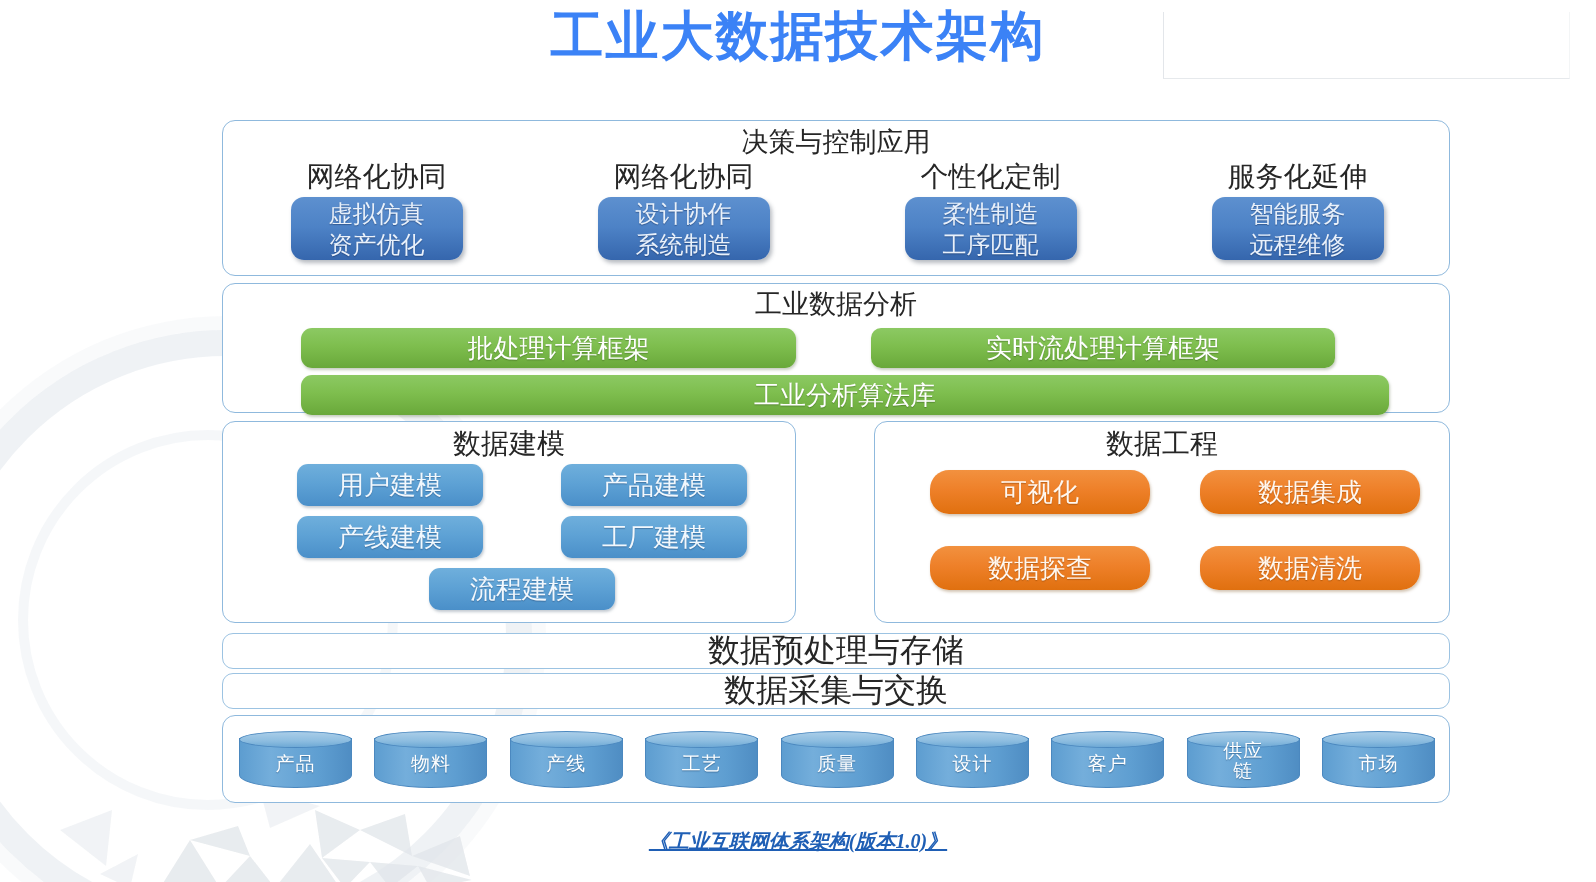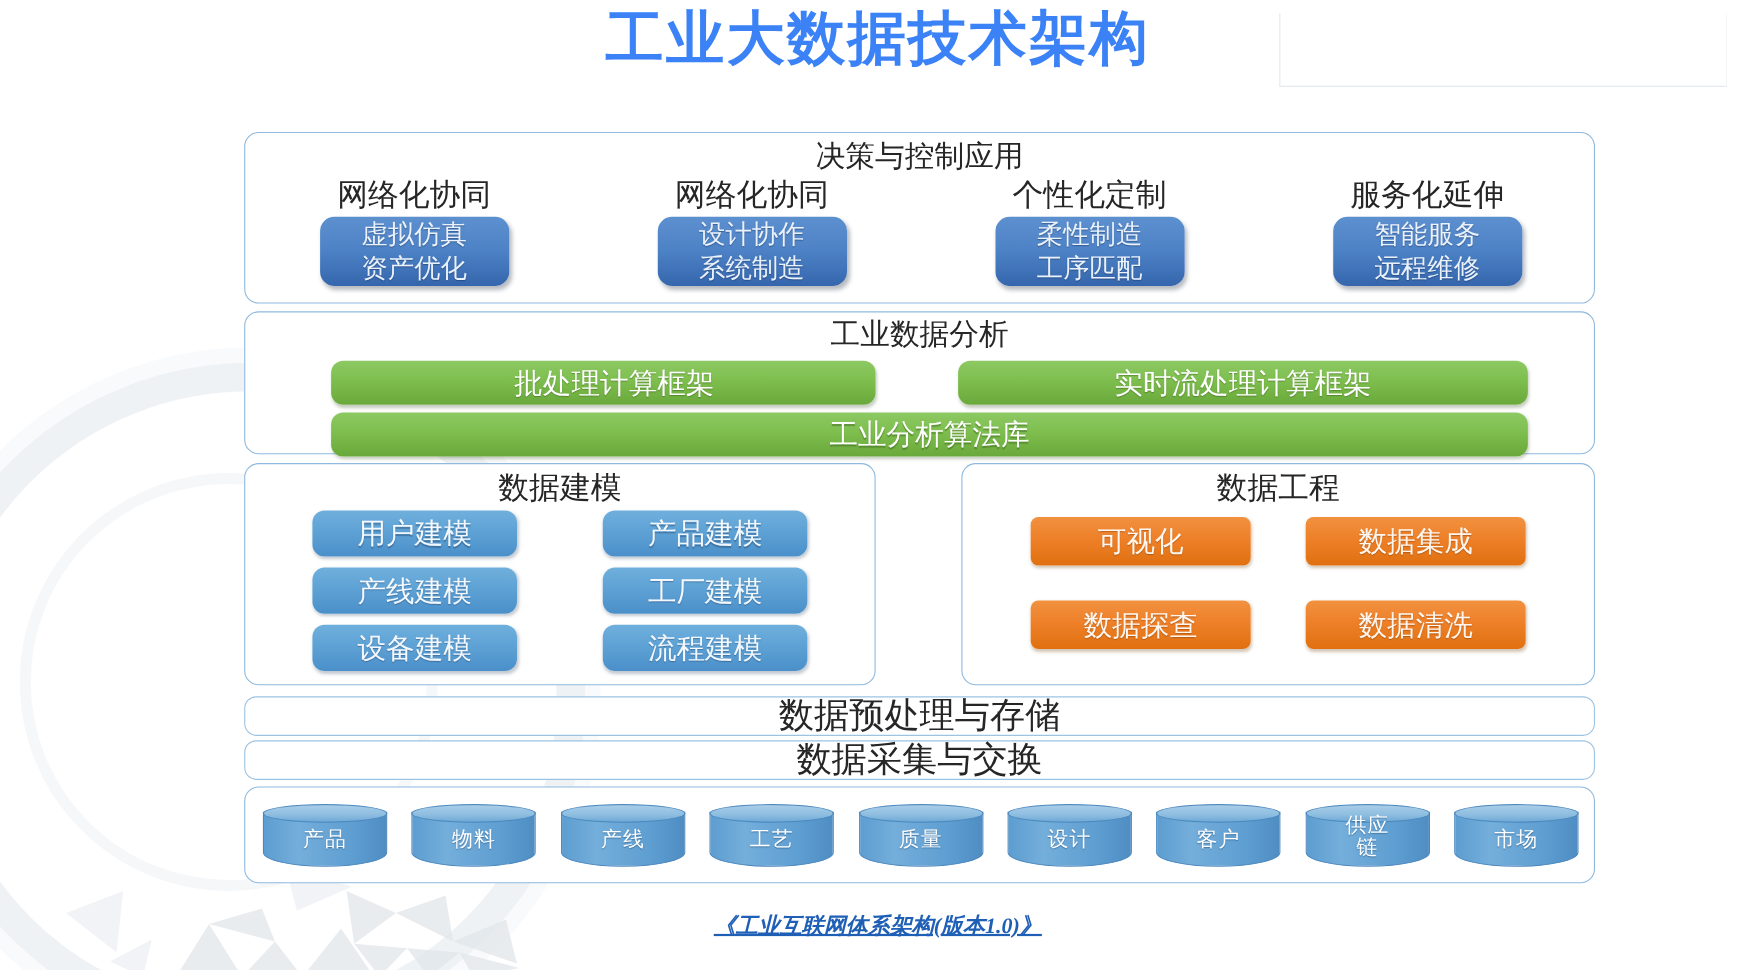--- a/index.html
+++ b/index.html
@@ -99,43 +99,43 @@
     border-radius:11px;
     background:linear-gradient(to bottom,#8cc963 0%,#7ebe4e 45%,#69a83a 100%);
     box-shadow:1px 2px 3px rgba(90,110,70,.35);
     color:#ffffff;
     font-size:26px;
     display:flex;align-items:center;justify-content:center;
     text-shadow:0 1px 1px rgba(40,70,20,.4);
     white-space:nowrap;
   }
   #bar-batch{left:78px;top:44px;width:475px;height:40px;padding-left:20px;}
-  #bar-stream{left:648px;top:44px;width:518px;height:40px;}
+  #bar-stream{left:648px;top:44px;width:464px;height:40px;border-radius:10px;}
   #bar-algolib{left:78px;top:91px;width:1088px;height:40px;}
 
   
   #layer-modeling{left:222px;top:421px;width:574px;height:202px;}
   #layer-engineering{left:874px;top:421px;width:576px;height:202px;}
   #layer-modeling .col-title,#layer-engineering .col-title{margin-top:6px;}
 
-  .chip-grid{position:absolute;left:0;top:42px;width:100%;}
+  .chip-grid{position:absolute;left:13px;top:42px;width:100%;}
   .chip-row{display:flex;justify-content:center;gap:78px;margin-bottom:10px;}
   .blue-chip{
     width:186px;height:42px;border-radius:11px;
     background:linear-gradient(to bottom,#6fafdc 0%,#5ea2d5 45%,#4a8fc9 100%);
     box-shadow:1px 2px 3px rgba(80,100,120,.35);
     color:#f2f8fd;font-size:26px;
     display:flex;align-items:center;justify-content:center;
     text-shadow:0 1px 1px rgba(30,60,100,.42);
     white-space:nowrap;
   }
   #layer-engineering .chip-grid{top:48px;}
   #layer-engineering .chip-row{gap:50px;margin-bottom:32px;}
   .orange-chip{
-    width:200px;height:44px;border-radius:7px;
+    width:220px;height:44px;border-radius:19px;
     background:linear-gradient(to bottom,#f2913f 0%,#ee8029 45%,#e0700f 100%);
     box-shadow:1px 2px 3px rgba(130,90,40,.35);
     color:#fff7ef;font-size:26px;
     display:flex;align-items:center;justify-content:center;
     text-shadow:0 1px 1px rgba(120,55,0,.45);
     white-space:nowrap;
   }
 
   
   .band{
@@ -273,21 +273,20 @@
   <div class="chip-grid">
     <div class="chip-row">
       <div class="blue-chip">用户建模</div>
       <div class="blue-chip">产品建模</div>
     </div>
     <div class="chip-row">
       <div class="blue-chip">产线建模</div>
       <div class="blue-chip">工厂建模</div>
     </div>
     <div class="chip-row">
-      <div class="blue-chip">设备建模</div>
       <div class="blue-chip">流程建模</div>
     </div>
   </div>
 </div>
 
 <div class="layer" id="layer-engineering">
   <div class="col-title">数据工程</div>
   <div class="chip-grid">
     <div class="chip-row">
       <div class="orange-chip">可视化</div>

